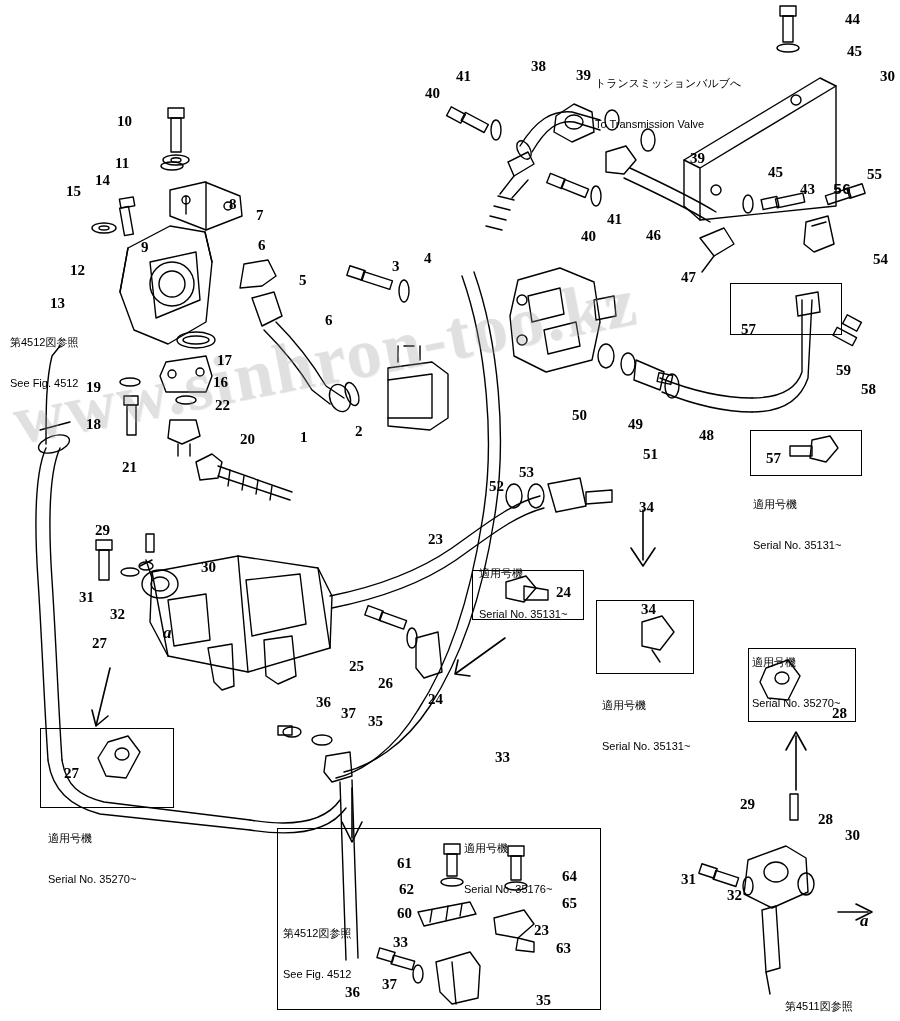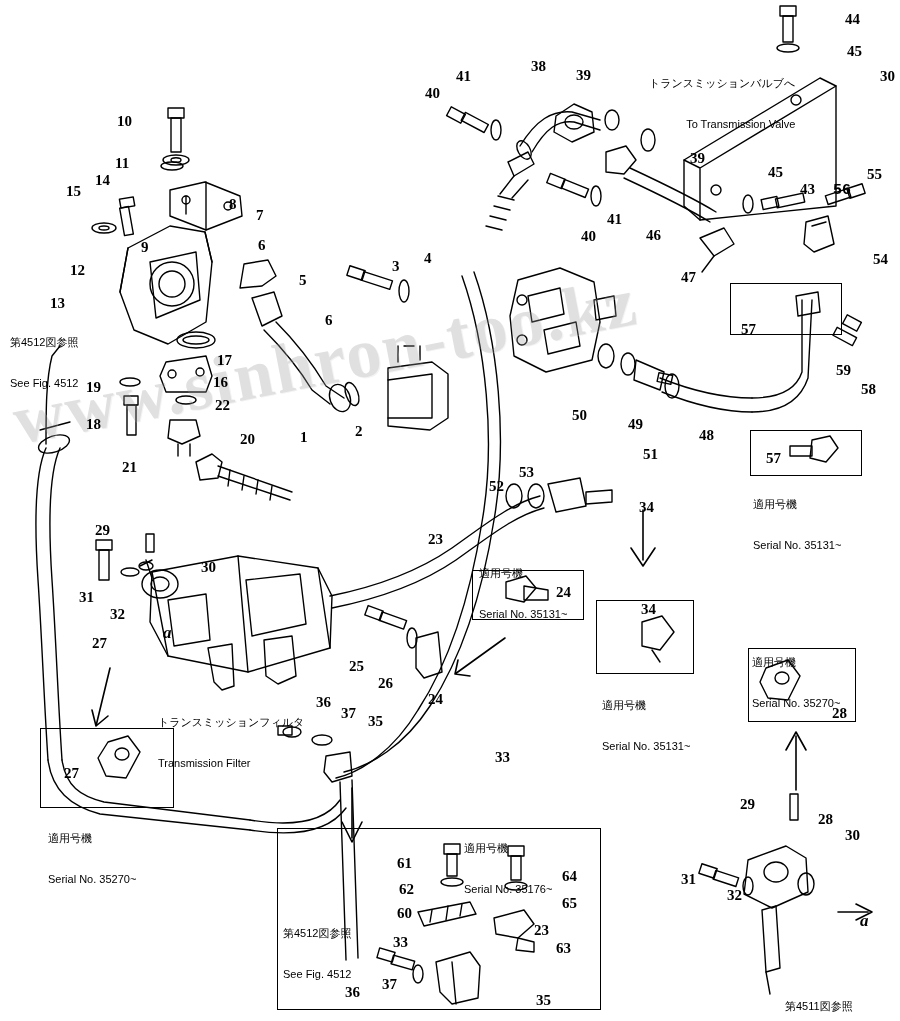--- a/index.html
+++ b/index.html
@@ -266,25 +266,21 @@
   <div class="box" style="left:750px;top:430px;width:110px;height:44px;"></div>
   <div class="box" style="left:748px;top:648px;width:106px;height:72px;"></div>
   <div class="box" style="left:40px;top:728px;width:132px;height:78px;"></div>
   <div class="box" style="left:730px;top:283px;width:110px;height:50px;"></div>
   <div class="box" style="left:277px;top:828px;width:322px;height:180px;"></div>
 
   <div class="lbl" style="left:10px;top:308px;">
     <div>第4512図参照</div>
     <div>See Fig. 4512</div>
   </div>
-  <div class="lbl" style="left:158px;top:688px;">
-    <div>トランスミッションフィルタ</div>
-    <div>Transmission Filter</div>
-  </div>
-  <div class="lbl" style="left:649px;top:49px;text-align:right;">
+  <div class="lbl" style="left:595px;top:49px;">
     <div>トランスミッションバルブへ</div>
     <div>To Transmission Valve</div>
   </div>
   <div class="lbl" style="left:753px;top:470px;">
     <div>適用号機</div>
     <div>Serial No. 35131~</div>
   </div>
   <div class="lbl" style="left:479px;top:539px;">
     <div>適用号機</div>
     <div>Serial No. 35131~</div>

